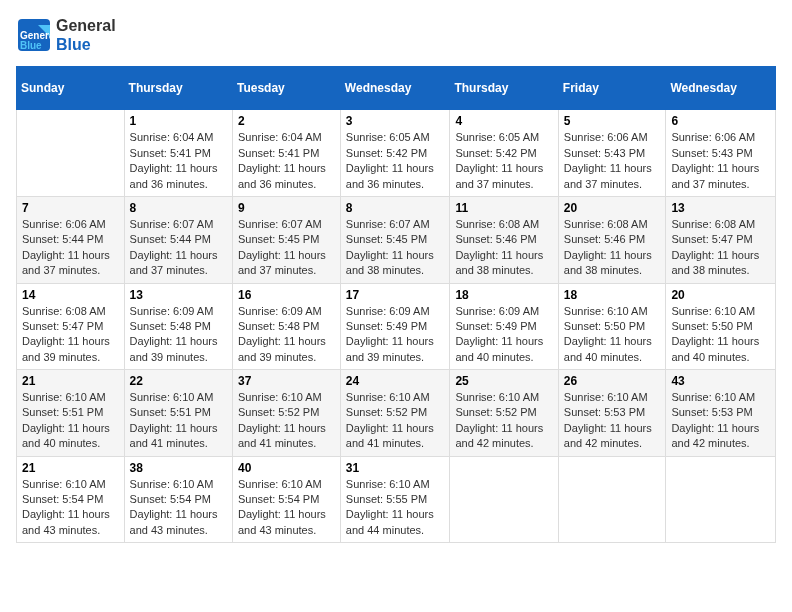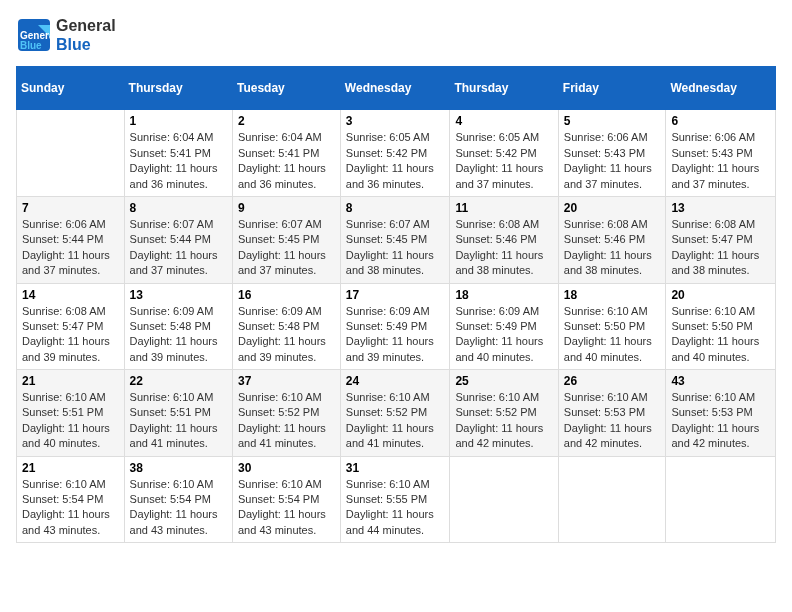--- a/index.html
+++ b/index.html
@@ -315,21 +315,21 @@
 and 43 minutes.</div>
         </td>
         <td>
           <div class="day-num">38</div>
           <div class="day-info" style="white-space: pre-line;">Sunrise: 6:10 AM
 Sunset: 5:54 PM
 Daylight: 11 hours
 and 43 minutes.</div>
         </td>
         <td>
-          <div class="day-num">30</div>
+          <div class="day-num">40</div>
           <div class="day-info" style="white-space: pre-line;">Sunrise: 6:10 AM
 Sunset: 5:54 PM
 Daylight: 11 hours
 and 43 minutes.</div>
         </td>
         <td>
           <div class="day-num">31</div>
           <div class="day-info" style="white-space: pre-line;">Sunrise: 6:10 AM
 Sunset: 5:55 PM
 Daylight: 11 hours

